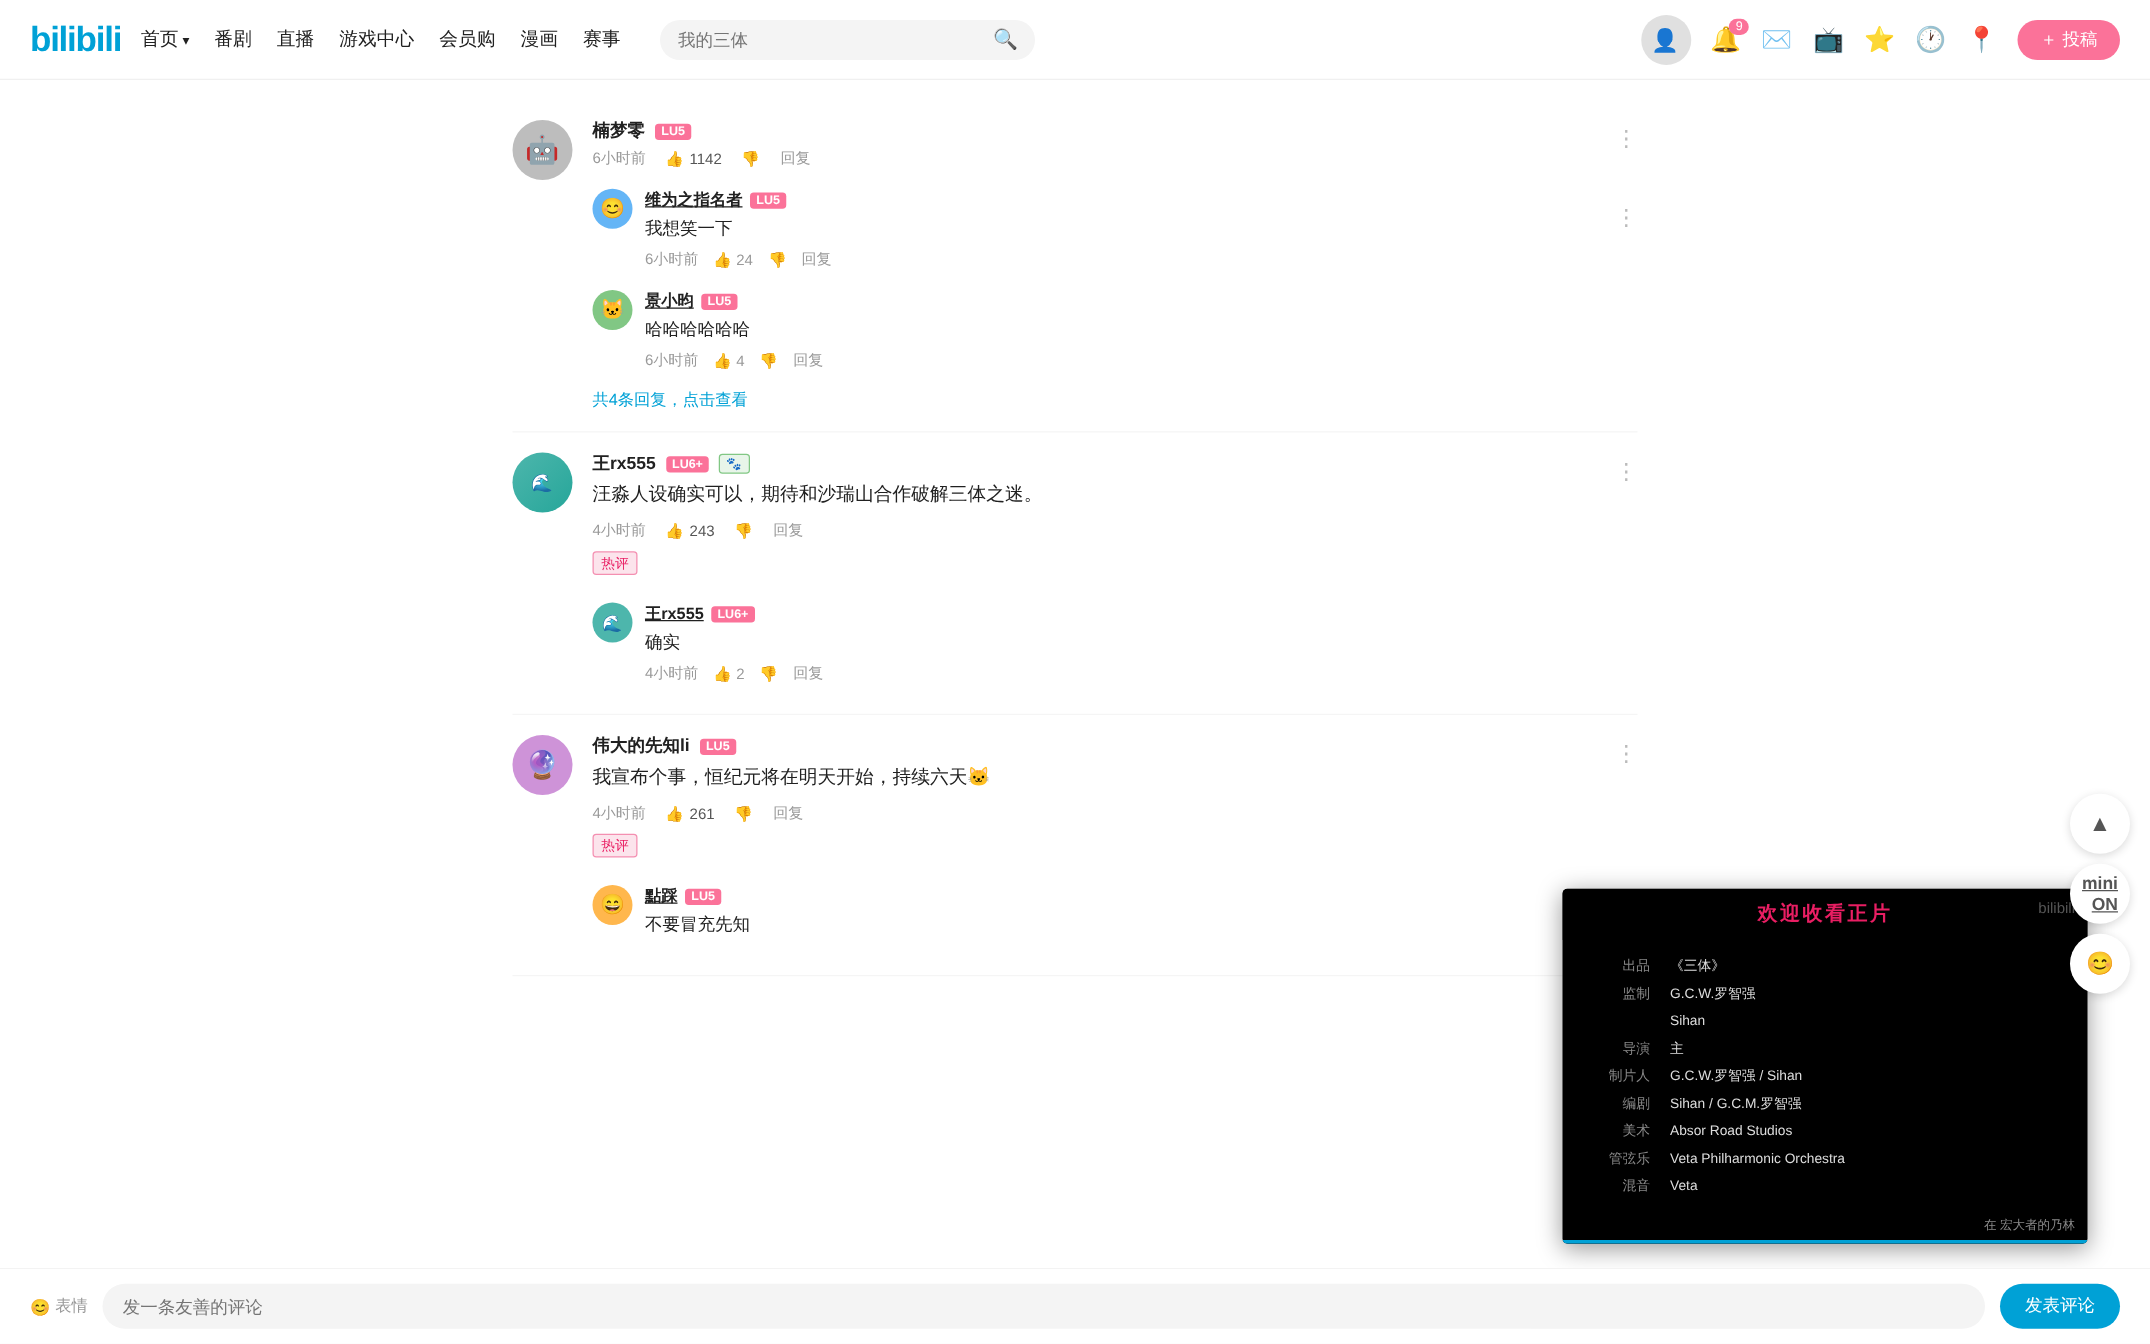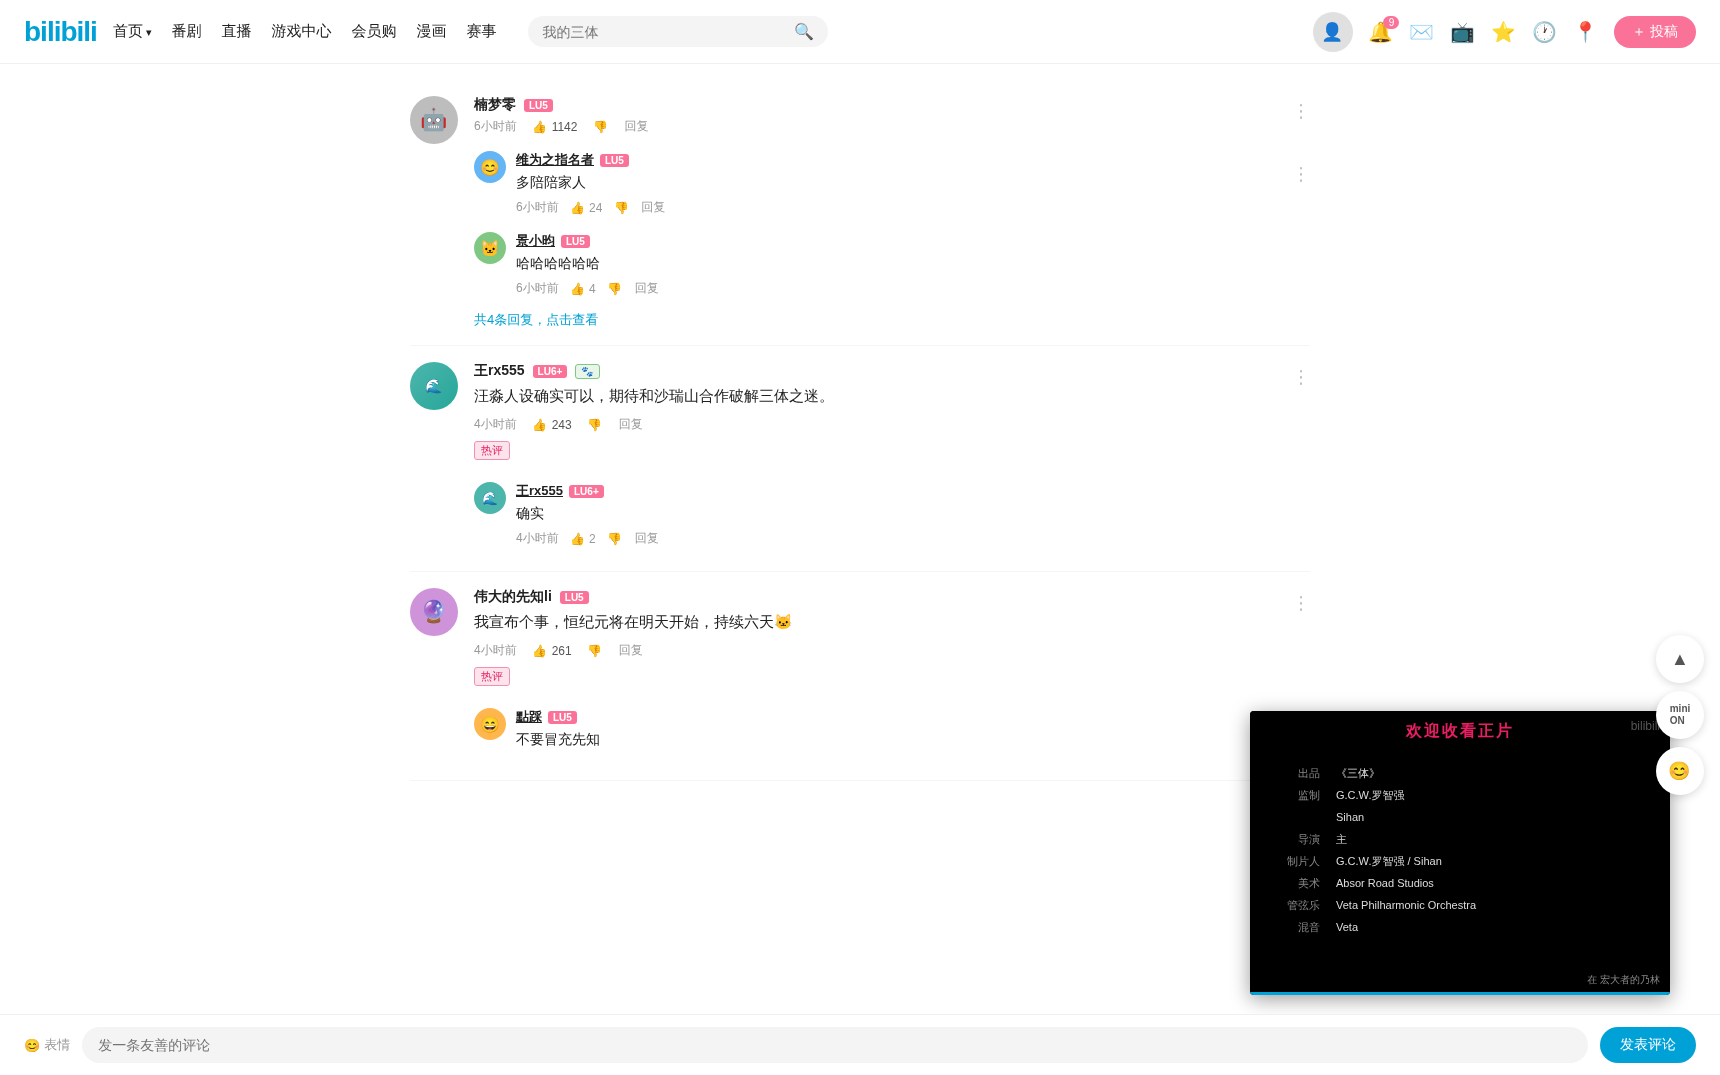--- a/index.html
+++ b/index.html
@@ -471,21 +471,21 @@
       </div>
 
       <div class="replies-container">
         <div class="reply-item">
           <div class="reply-avatar av-blue">😊</div>
           <div class="reply-body">
             <div class="reply-user-line">
               <span class="reply-username">维为之指名者</span>
               <span class="level-badge lv5">LU5</span>
             </div>
-            <div class="reply-text">多陪陪家人</div>
+            <div class="reply-text">我想笑一下</div>
             <div class="reply-meta">
               <span>6小时前</span>
               <span class="action">
                 <span>👍</span>
                 <span>24</span>
               </span>
               <span class="action">👎</span>
               <span class="reply-btn">回复</span>
             </div>
           </div>
@@ -623,20 +623,24 @@
     </div>
     <div class="credit-row">
       <span class="credit-label">导演</span>
       <span class="credit-value">主</span>
     </div>
     <div class="credit-row">
       <span class="credit-label">制片人</span>
       <span class="credit-value">G.C.W.罗智强 / Sihan</span>
     </div>
     <div class="credit-row">
+      <span class="credit-label">编剧</span>
+      <span class="credit-value">Sihan / G.C.M.罗智强</span>
+    </div>
+    <div class="credit-row">
       <span class="credit-label">美术</span>
       <span class="credit-value">Absor Road Studios</span>
     </div>
     <div class="credit-row">
       <span class="credit-label">管弦乐</span>
       <span class="credit-value">Veta Philharmonic Orchestra</span>
     </div>
     <div class="credit-row">
       <span class="credit-label">混音</span>
       <span class="credit-value">Veta</span>
@@ -645,21 +649,21 @@
   <div class="video-bottom-note">在 宏大者的乃林</div>
 
   <div style="position:absolute;bottom:0;left:0;right:0;height:3px;background:#00a1d6;"></div>
 </div>
 
 <div class="right-sidebar">
   <div class="sidebar-btn">
     <span class="icon">▲</span>
   </div>
   <div class="sidebar-btn">
-    <span style="font-size:10px; font-weight:bold; line-height:1.2; text-align:left;">mini<br>ON</span>
+    <span style="font-size:14px; font-weight:bold; line-height:1.2; text-align:right;text-decoration:underline;">mini<br>ON</span>
   </div>
   <div class="sidebar-btn">
     <span class="icon">😊</span>
   </div>
 </div>
 
 <div class="comment-input-bar">
   <div class="emoji-btn">
     <span>😊</span>
     <span>表情</span>

